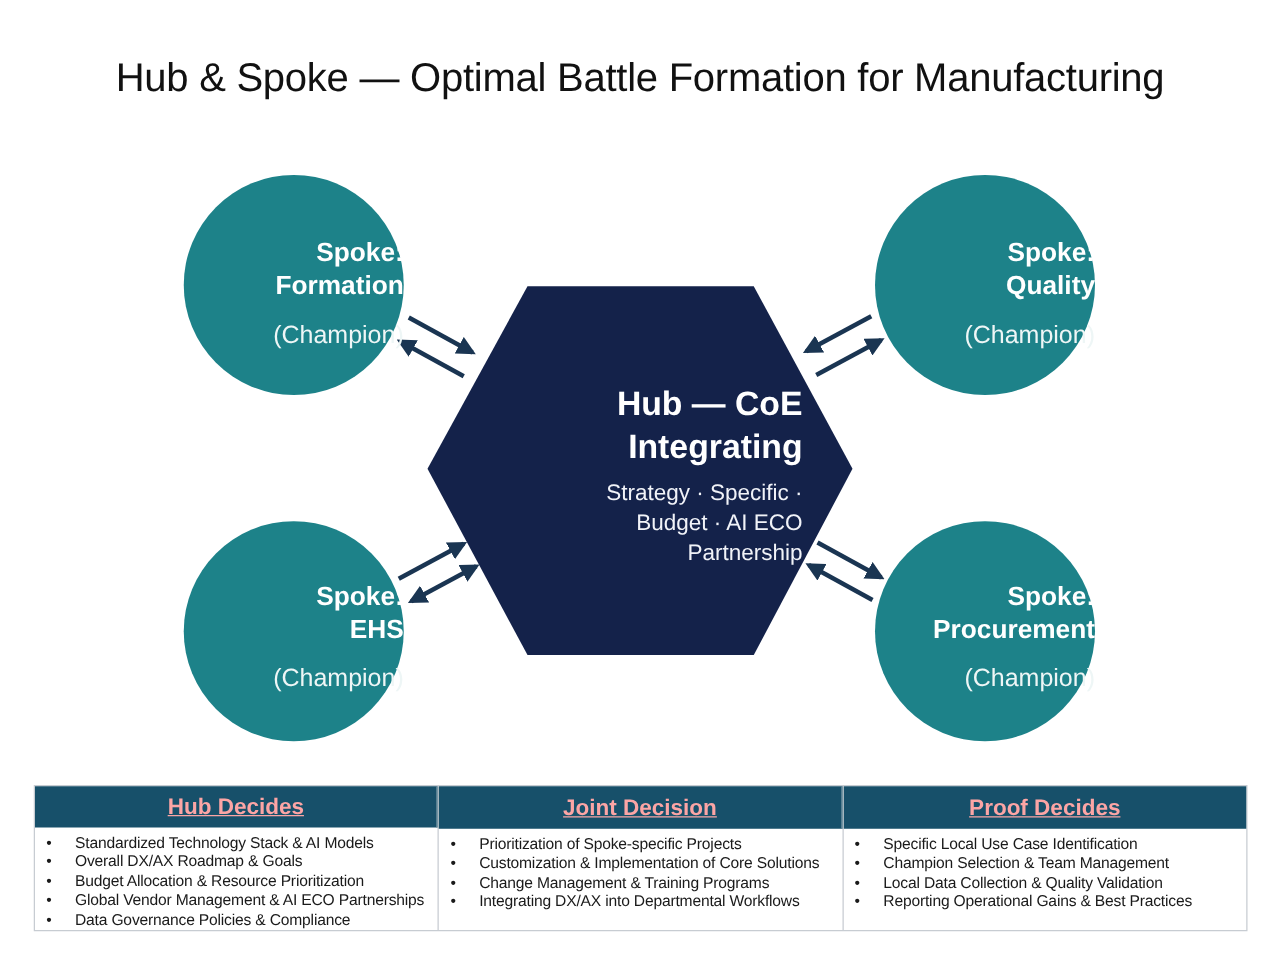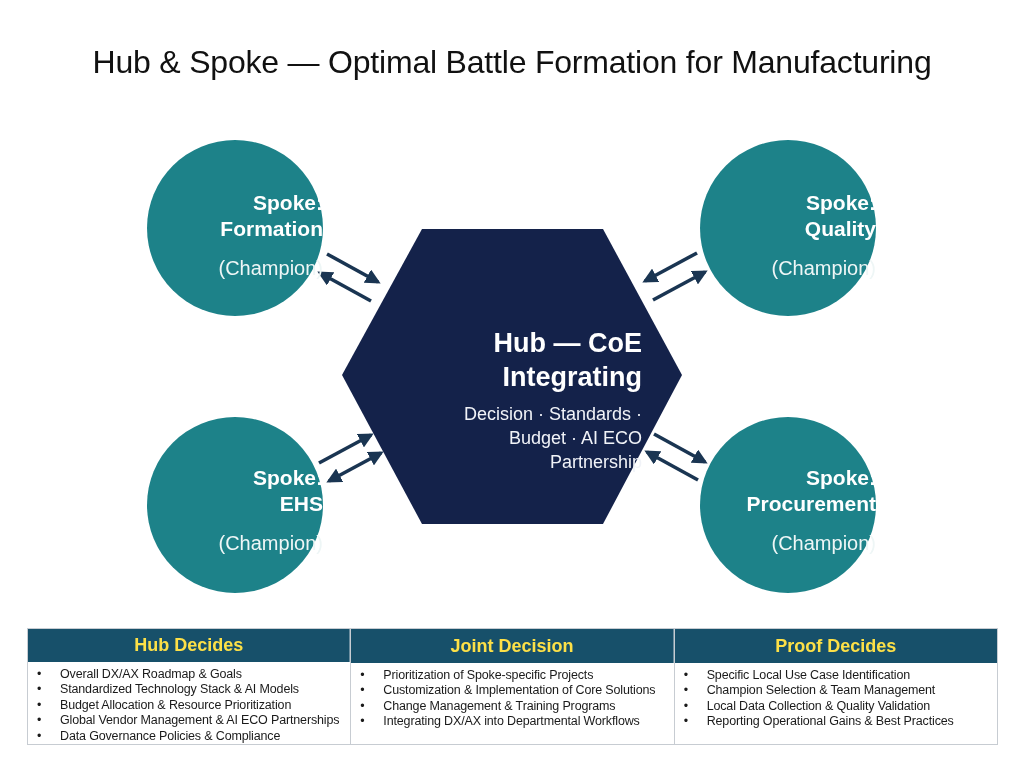--- a/index.html
+++ b/index.html
@@ -3,27 +3,27 @@
 <meta charset="utf-8">
 <style>
   html, body { margin: 0; padding: 0; background: #ffffff; }
   body { width: 1024px; height: 764px; position: relative; overflow: hidden; font-family: "Liberation Sans", sans-serif; }
   .title { position: absolute; left: 0; top: 44px; width: 1024px; text-align: center; font-size: 32px; color: #111111; letter-spacing: -0.2px; }
   svg.diagram { position: absolute; left: 0; top: 0; }
   .node-text { position: absolute; text-align: right; color: #ffffff; }
   .spoke-text { width: 176px; }
   .spoke-text .l1, .spoke-text .l2 { font-weight: bold; font-size: 21px; line-height: 26px; }
   .spoke-text .l3 { font-size: 20px; line-height: 26px; color: #eef6f6; margin-top: 13px; }
-  .hub-text { left: 382px; width: 260px; top: 306px; margin-top: 20px; }
+  .hub-text { left: 382px; width: 260px; top: 306px; }
   .hub-text .h1 { font-weight: bold; font-size: 27px; line-height: 34px; }
   .hub-text .h2 { font-size: 18px; line-height: 24px; margin-top: 8px; color: #f1f3f8; }
   .table { position: absolute; left: 27px; top: 628px; width: 971px; height: 117px; border: 1px solid #c7ccd2; box-sizing: border-box; display: flex; }
   .col { flex: 1; display: flex; flex-direction: column; border-right: 1px solid #c7ccd2; }
   .col:last-child { border-right: none; }
-  .col-head { height: 34px; background: #17506a; color: #fde047; font-weight: bold; font-size: 18px; display: flex; align-items: center; justify-content: center; border-right: 1px solid #6d8fa0; }
+  .col-head { height: 34px; background: #17506a; color: #fca5a5; font-weight: bold; font-size: 18px; display: flex; align-items: center; justify-content: center; border-right: 1px solid #6d8fa0; text-decoration: underline; }
   .col:last-child .col-head { border-right: none; }
   .col-body { flex: 1; padding: 5px 0 0 0; }
   .col-body ul { list-style: none; margin: 0; padding: 0; }
   .col-body li { font-size: 12.5px; line-height: 15.4px; color: #1a1a1a; white-space: nowrap; position: relative; padding-left: 32px; letter-spacing: -0.15px; }
   .col-body li::before { content: "\2022"; position: absolute; left: 9px; top: 0; color: #1a1a1a; }
 </style>
 </head>
 <body>
 
 <div class="title">Hub &amp; Spoke — Optimal Battle Formation for Manufacturing</div>
@@ -73,33 +73,33 @@
 <div class="node-text spoke-text" style="left:700px; top:465px;">
   <div class="l1">Spoke:</div>
   <div class="l2">Procurement</div>
   <div class="l3">(Champion)</div>
 </div>
 
 <div class="node-text hub-text">
   <div class="h1">Hub — CoE</div>
   <div class="h1">Integrating</div>
   <div class="h2">
-    <div>Decision · Standards ·</div>
+    <div>Strategy · Specific ·</div>
     <div>Budget · AI ECO</div>
     <div>Partnership</div>
   </div>
 </div>
 
 <div class="table">
   <div class="col">
     <div class="col-head" style="background: rgb(23, 80, 106);">Hub Decides</div>
     <div class="col-body">
       <ul>
+        <li>Standardized Technology Stack &amp; AI Models</li>
         <li>Overall DX/AX Roadmap &amp; Goals</li>
-        <li>Standardized Technology Stack &amp; AI Models</li>
         <li>Budget Allocation &amp; Resource Prioritization</li>
         <li>Global Vendor Management &amp; AI ECO Partnerships</li>
         <li>Data Governance Policies &amp; Compliance</li>
       </ul>
     </div>
   </div>
   <div class="col">
     <div class="col-head" style="background: rgb(23, 80, 106);">Joint Decision</div>
     <div class="col-body">
       <ul>

